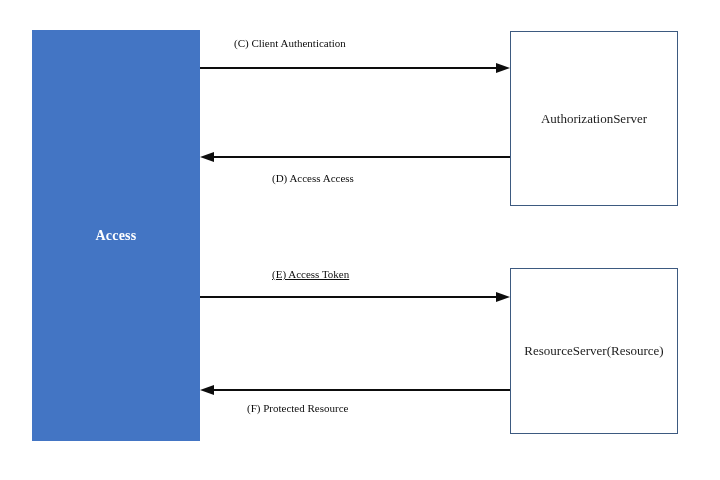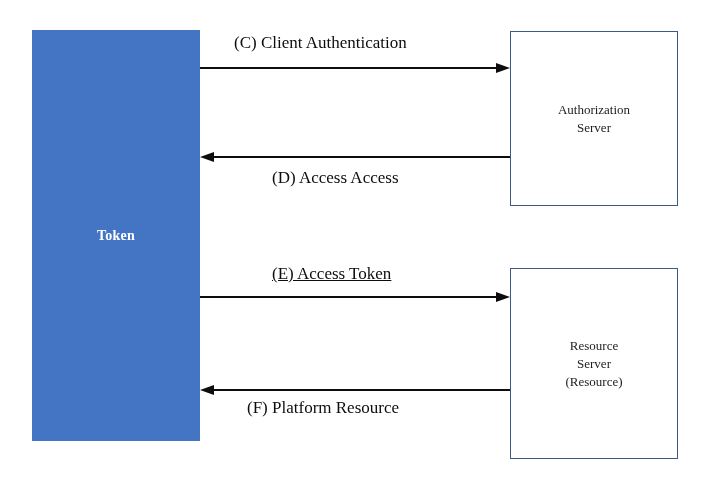--- a/index.html
+++ b/index.html
@@ -42,27 +42,27 @@
   }
 
   
   .server-node {
     position: absolute;
     left: 510px;
     width: 168px;
     background: #ffffff;
     border: 1.4px solid #3D5A80;
     display: flex;
-    flex-direction: column;
+    flex-direction: row;
     align-items: center;
     justify-content: center;
     box-sizing: border-box;
   }
   #auth-server-node { top: 31px;  height: 175px; }
-  #resource-server-node { top: 268px; height: 191px; }
+  #resource-server-node { top: 268px; height: 166px; }
   .server-node .node-line {
     color: #1c1c1c;
     font-size: 13px;
     line-height: 18px;
     text-align: center;
     white-space: nowrap;
   }
 
   
   .arrow {
@@ -75,37 +75,37 @@
   .arrow svg { display: block; width: 310px; height: 14px; overflow: visible; }
 
   #arrow-c { top: 68px; }
   #arrow-d { top: 157px; }
   #arrow-e { top: 297px; }
   #arrow-f { top: 390px; }
 
   
   .arrow-label {
     position: absolute;
-    font-size: 17px;
+    font-size: 11px;
     line-height: 20px;
     color: #0d0d0d;
     white-space: nowrap;
   }
   #label-c { left: 234px; top: 33px; }
   #label-d { left: 272px; top: 168px; }
   #label-e { left: 272px; top: 264px; text-decoration: underline; }
   #label-f { left: 247px; top: 398px; }
 </style>
 </head>
 <body>
 
 <div id="canvas">
 
   <div class="client-node" id="client-node">
-    <div class="node-line">Token</div>
+    <div class="node-line">Access</div>
   </div>
 
   <div class="server-node" id="auth-server-node">
     <div class="node-line">Authorization</div>
     <div class="node-line">Server</div>
   </div>
 
   <div class="server-node" id="resource-server-node">
     <div class="node-line">Resource</div>
     <div class="node-line">Server</div>
@@ -136,15 +136,15 @@
   <div class="arrow" id="arrow-f">
     <svg viewBox="0 0 310 14" xmlns="http://www.w3.org/2000/svg">
       <line x1="310" y1="7" x2="8" y2="7" stroke="#0d0d0d" stroke-width="2.2"></line>
       <polygon points="0,7 14,2 14,12" fill="#0d0d0d"></polygon>
     </svg>
   </div>
 
   <div class="arrow-label" id="label-c">(C) Client Authentication</div>
   <div class="arrow-label" id="label-d">(D) Access Access</div>
   <div class="arrow-label" id="label-e">(E) Access Token</div>
-  <div class="arrow-label" id="label-f">(F) Platform Resource</div>
+  <div class="arrow-label" id="label-f">(F) Protected Resource</div>
 
 </div>
 
 </body></html>

